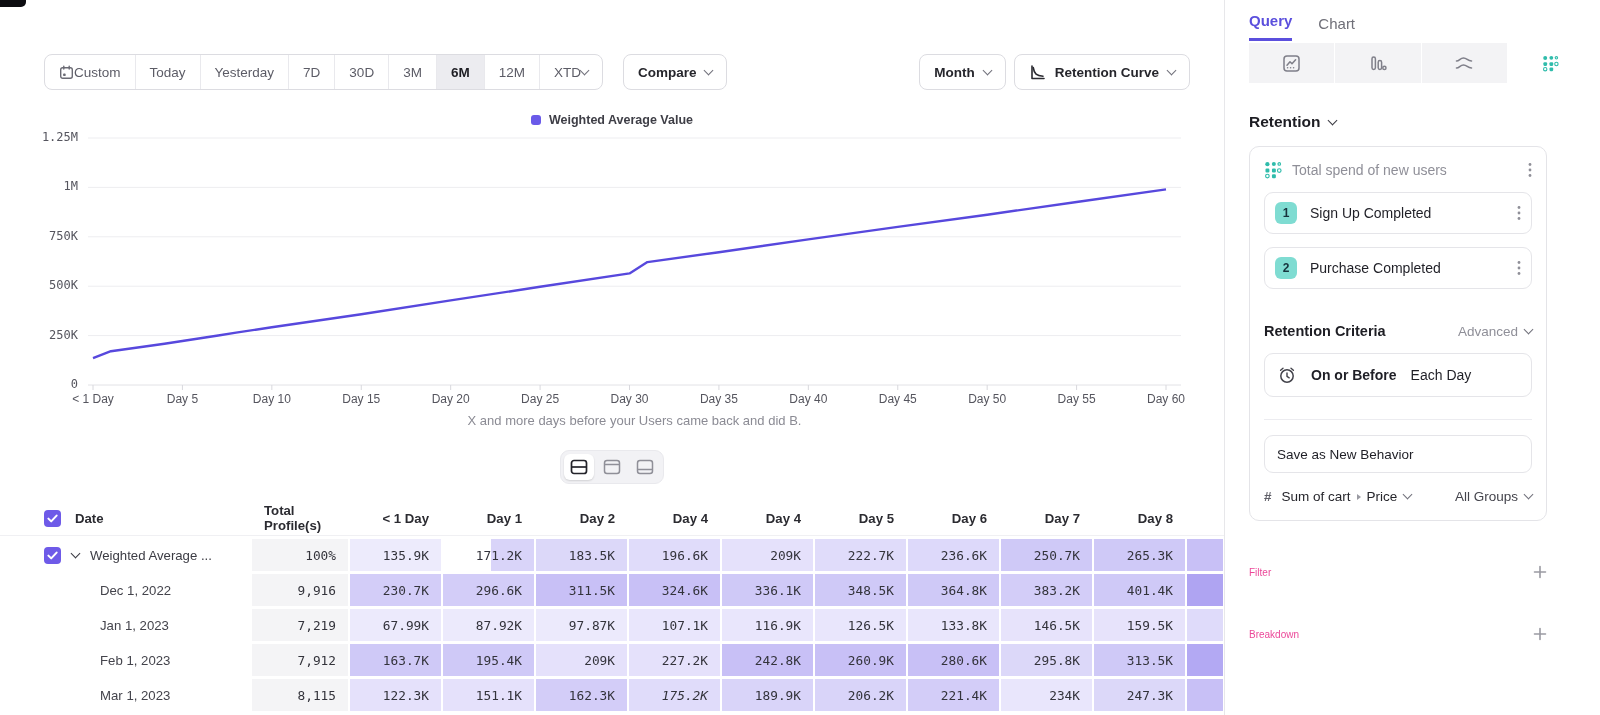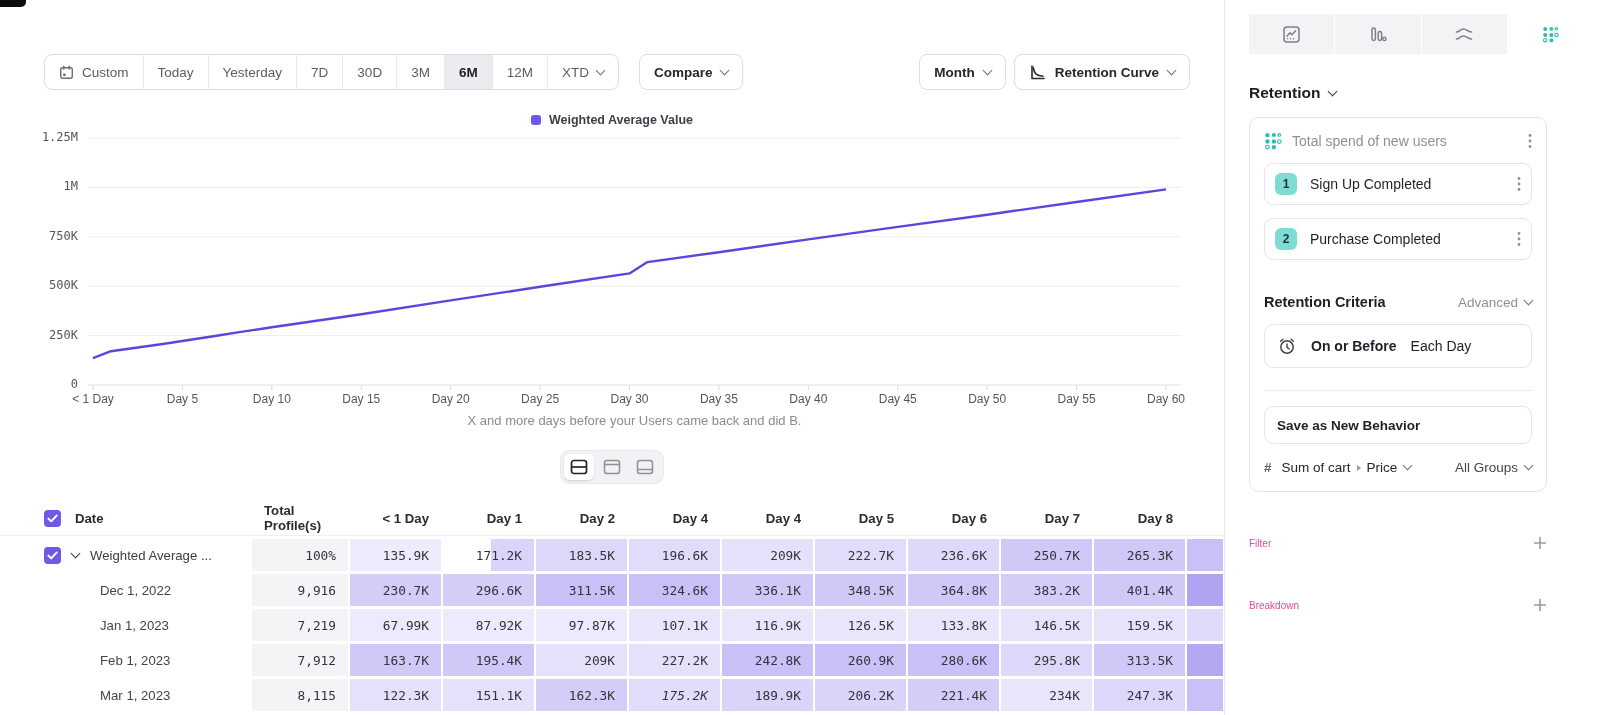--- a/index.html
+++ b/index.html
@@ -6,21 +6,21 @@
   body{width:1600px;height:715px;overflow:hidden;background:#fff;position:relative;
        font-family:"Liberation Sans","DejaVu Sans",sans-serif;color:#1f1f26;}
   .corner{position:absolute;left:0;top:0;width:26px;height:7px;background:#0c0c10;border-radius:0 0 5px 0;z-index:9}
   .main{position:absolute;left:0;top:0;width:1224px;height:715px;overflow:hidden}
   .panel{position:absolute;left:1224px;top:0;width:376px;height:715px;border-left:1px solid #e7e7ea;
          box-sizing:border-box;padding:12px 0 0 24px;background:#fff}
 
   
   .toolbar{display:flex;align-items:center;margin:54px 34px 0 44px}
   .seg-group{display:flex;align-items:stretch;height:36px;border:1px solid #dcdce1;border-radius:8px;overflow:hidden;background:#fff;box-sizing:border-box}
-  .seg-item{display:flex;align-items:center;gap:8px;padding:0 14px;font-size:13.5px;color:#5c5c66;border-right:1px solid #e9e9ed;cursor:pointer;white-space:nowrap}
+  .seg-item{display:flex;align-items:center;padding:0 14px;font-size:13.5px;color:#5c5c66;border-right:1px solid #e9e9ed;cursor:pointer;white-space:nowrap}
   .seg-item:last-child{border-right:none}
   .seg-item.active{background:#ececf0;color:#1d1d23;font-weight:700}
   .btn{display:inline-flex;align-items:center;gap:9px;height:36px;padding:0 14px;border:1px solid #dcdce1;border-radius:8px;
        background:#fff;font-size:13.5px;font-weight:600;color:#26262c;font-family:inherit;cursor:pointer;box-sizing:border-box}
   .compare{margin-left:20px}
   .toolbar-right{margin-left:auto;display:flex;gap:8px}
   .chev{display:inline-block;width:6px;height:6px;border-right:1.6px solid #71717b;border-bottom:1.6px solid #71717b;
         transform:rotate(45deg);margin-top:-4px;flex:none}
   .chev.dark{border-color:#3a3a42}
 
@@ -73,21 +73,21 @@
          display:flex;align-items:center;justify-content:center;flex:none}
   .step-label{margin-left:13px;font-size:14px;color:#1f1f26;flex:1;font-weight:500}
   .criteria{margin-top:34px;display:flex;align-items:center;justify-content:space-between}
   .criteria-label{font-size:14.5px;font-weight:700;color:#1e1e24}
   .advanced{font-size:13.5px;color:#8f8f98;display:flex;gap:7px;align-items:center;cursor:pointer}
   .cond{margin-top:14px;border:1px solid #e5e5e9;border-radius:9px;height:44px;display:flex;align-items:center;gap:14px;padding:0 12px;box-sizing:border-box;cursor:pointer}
   .cond-label{font-size:14px;font-weight:600;color:#1f1f26}
   .cond-value{font-size:14px;color:#1f1f26}
   .divider{margin-top:22px;height:1px;background:#ececf0}
   .save-btn{margin-top:15px;border:1px solid #e5e5e9;border-radius:9px;height:38px;display:flex;align-items:center;padding:0 12px;
-            font-size:13.5px;font-weight:700;color:#1f1f26;box-sizing:border-box;cursor:pointer}
+            font-size:13.5px;font-weight:400;color:#1f1f26;box-sizing:border-box;cursor:pointer}
   .sum-row{margin-top:16px;display:flex;align-items:center}
   .hash{font-size:13.5px;font-weight:700;color:#5f5f68}
   .sum-label{margin-left:10px;font-size:13.5px;color:#26262c;cursor:pointer}
   .tri{width:0;height:0;border-left:4px solid #9a9aa2;border-top:3.5px solid transparent;border-bottom:3.5px solid transparent;margin:0 6px}
   .groups{margin-left:auto;display:flex;align-items:center;gap:7px;font-size:13.5px;color:#44444c;cursor:pointer}
   .addable{width:298px;display:flex;align-items:center;justify-content:space-between;margin-top:44px}
   .addable-label{font-size:10px;color:#ec4899}
   .iconbtn{cursor:pointer;display:flex;align-items:center}
 </style>
 </head>
@@ -330,20 +330,24 @@
           <div class="cell mono" style="background: rgba(110, 90, 232, 0.3);">221.4K</div>
           <div class="cell mono" style="background: rgba(110, 90, 232, 0.15);">234K</div>
           <div class="cell mono" style="background: rgba(110, 90, 232, 0.24);">247.3K</div>
           <div class="cell" style="background: rgba(110, 90, 232, 0.38);"></div>
         </div>
       </div>
   </div>
 </div>
 
 <aside class="panel">
+  <div class="tabs">
+    <div class="tab active">Query</div>
+    <div class="tab">Chart</div>
+  </div>
 
   <div class="report-tiles">
     <div class="tile">
       <svg width="17" height="17" viewBox="0 0 17 17" fill="none">
         <rect x="1" y="1" width="15" height="15" rx="3" stroke="currentColor" stroke-width="1.5"></rect>
         <path d="M4 10.2 L7 6.8 L9 8.8 L12.6 4.8" stroke="currentColor" stroke-width="1.5" stroke-linecap="round" stroke-linejoin="round"></path>
         <circle cx="4.6" cy="12.8" r="0.8" fill="currentColor"></circle>
           <circle cx="7.6" cy="12.8" r="0.8" fill="currentColor"></circle>
           <circle cx="10.6" cy="12.8" r="0.8" fill="currentColor"></circle>
       </svg>

